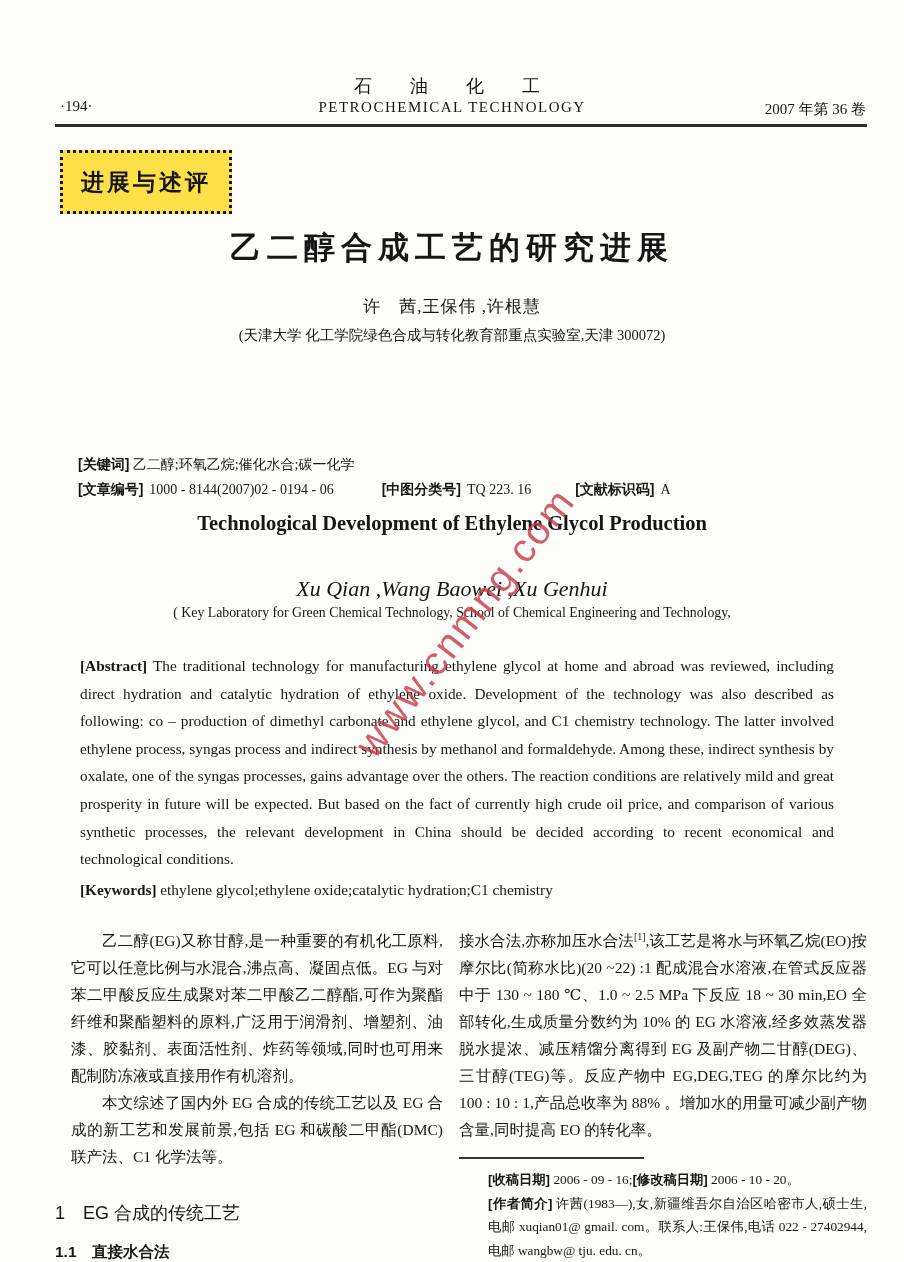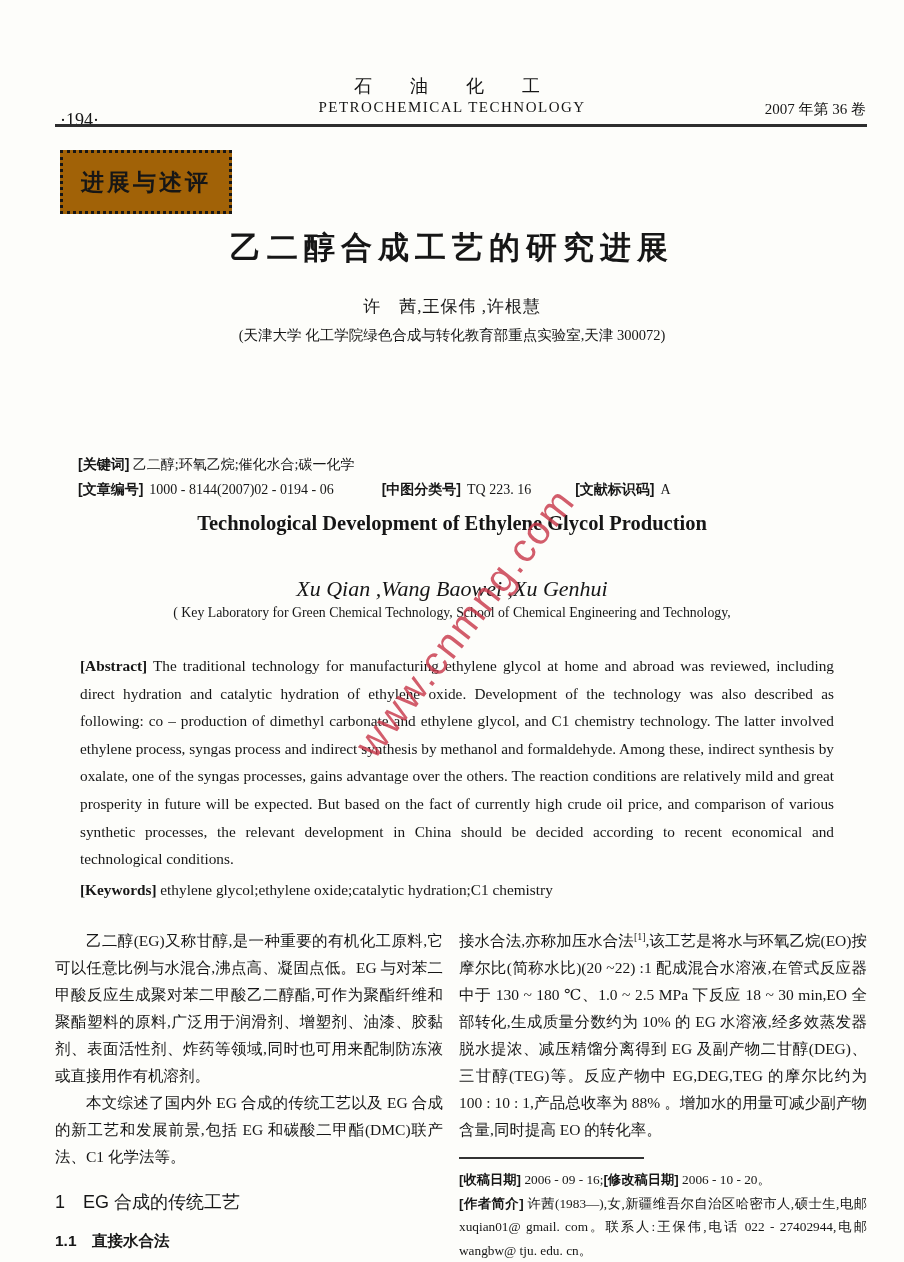--- a/index.html
+++ b/index.html
@@ -5,29 +5,29 @@
   html,body{margin:0;padding:0;background:#9a9a9a;}
   .page{position:relative;width:904px;height:1262px;margin:0 auto;background:#fdfdfa;
         color:#161616;font-family:"Liberation Serif","DejaVu Serif",serif;overflow:hidden;}
   .abs{position:absolute;}
   .center{left:0;right:0;text-align:center;}
   p{margin:0;}
   .lbl{font-weight:bold;font-family:"Liberation Sans","DejaVu Sans",sans-serif;}
   sup{font-size:10px;line-height:0;}
 
   
-  .pageno{left:60px;top:110px;font-size:18px;}
+  .pageno{left:60px;top:98px;font-size:15px;}
   .jcn{top:74px;font-size:18px;letter-spacing:10px;}
   .jen{top:99px;font-size:15px;letter-spacing:1.5px;}
   .vol{right:38px;top:100px;font-size:15px;}
   .header-rule{left:55px;top:124px;width:812px;height:3px;background:#2e2e2e;}
 
   
   .badge{left:60px;top:150px;width:166px;height:58px;border:3px dotted #161616;
-         display:flex;align-items:center;justify-content:center;background:#a16207;}
+         display:flex;align-items:center;justify-content:center;background:#fde047;}
   .badge span{font-size:23px;font-weight:bold;letter-spacing:3px;
               font-family:"Liberation Sans","DejaVu Sans",sans-serif;}
 
   
   .title-cn{top:227px;font-size:31px;font-weight:bold;letter-spacing:6px;
             font-family:"Liberation Sans","DejaVu Sans",sans-serif;text-align:center;}
   .authors-cn{top:295px;font-size:17px;letter-spacing:1px;}
   .affil-cn{top:326px;font-size:14.5px;}
   .zh-abs{left:78px;top:366px;width:758px;font-size:14px;line-height:25.5px;text-align:justify;}
   .zh-kw{left:78px;top:456px;font-size:14px;}
@@ -41,27 +41,27 @@
   .authors-en{top:576px;font-size:22px;font-style:italic;}
   .affil-en1{top:605px;font-size:13.8px;}
   .affil-en2{top:630px;font-size:13.8px;}
   .en-abs{left:80px;top:652px;width:754px;font-size:15.3px;line-height:27.6px;text-align:justify;}
   .en-kw{left:80px;top:881px;font-size:15.3px;}
   .en-abs .lbl,.en-kw .lbl{font-family:"Liberation Serif","DejaVu Serif",serif;}
 
   
   .col-left{left:55px;top:927px;width:388px;font-size:15.5px;line-height:27px;text-align:justify;}
   .col-right{left:459px;top:927px;width:408px;font-size:15.5px;line-height:27px;text-align:justify;}
-  .indent{text-indent:2em;}
-  .sec1{margin-top:19px;margin-bottom:11px;font-size:18px;
+  .indent{text-indent:2em;margin-left:16px;}
+  .sec1{margin-top:30px;margin-bottom:11px;font-size:18px;
         font-family:"Liberation Sans","DejaVu Sans",sans-serif;}
   .sec11{font-weight:bold;font-size:15.5px;margin-bottom:14px;
          font-family:"Liberation Sans","DejaVu Sans",sans-serif;}
   .foot-rule{margin-top:14px;width:185px;height:2px;background:#333;}
-  .footnote{margin-top:9px;font-size:13.3px;line-height:23.5px;text-align:justify;}
+  .footnote{margin-top:9px;font-size:13.3px;line-height:23.5px;text-align:justify;margin-left:29px;}
 
   
   .watermark{left:255px;top:600px;width:420px;text-align:center;
              transform:rotate(-52deg);transform-origin:center;
              font-size:40px;letter-spacing:2px;opacity:.82;
              font-family:"Liberation Sans","DejaVu Sans",sans-serif;pointer-events:none;}
 </style>
 </head>
 <body>
 

